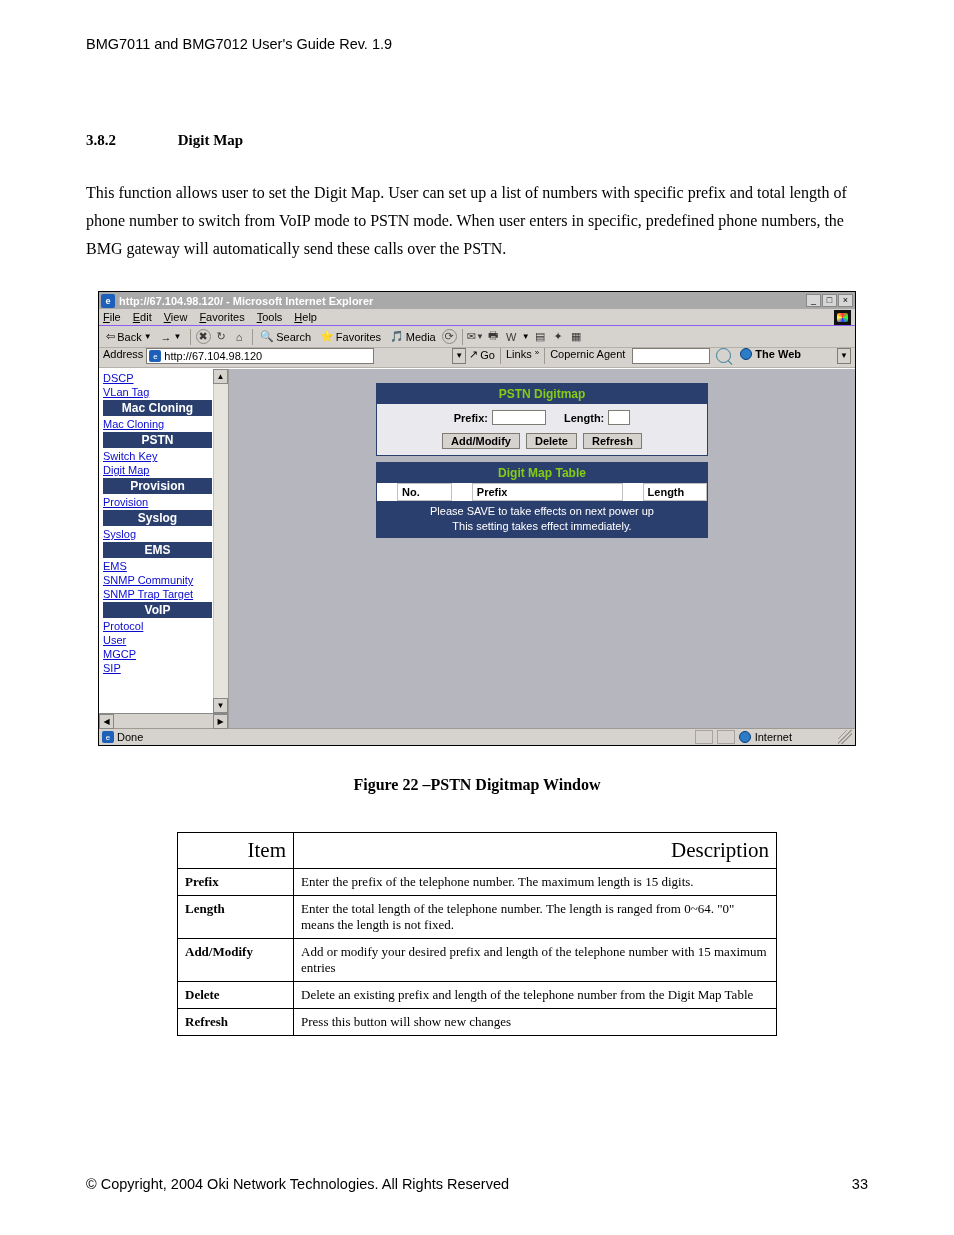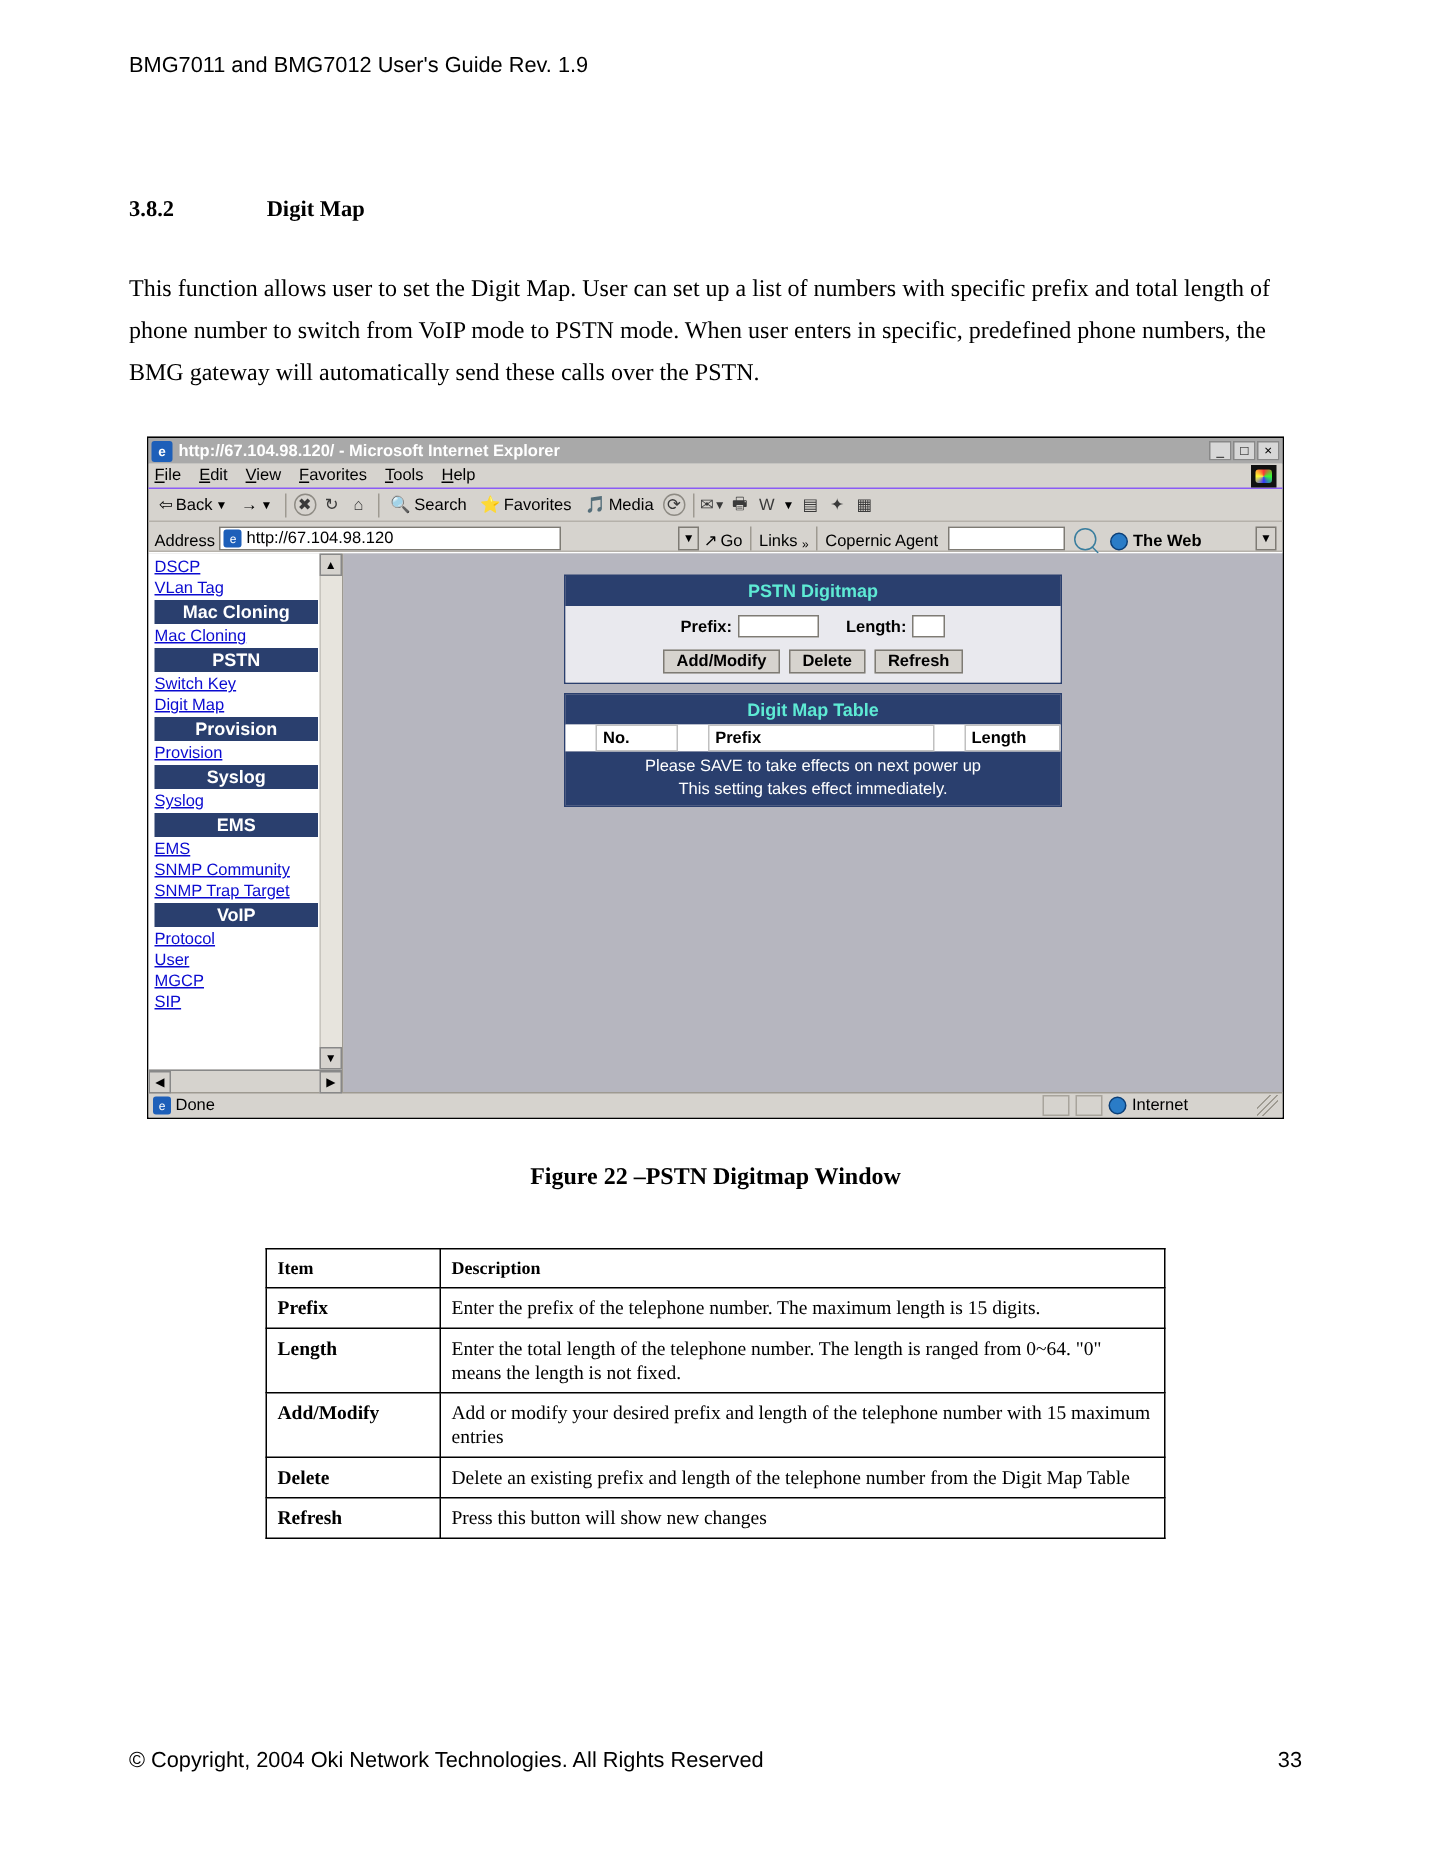--- a/index.html
+++ b/index.html
@@ -96,21 +96,21 @@
   .tb-arrow{ font-size:8px; }
   .tb-sep { width:1px; height:16px; background:#9e9a91; margin:0 2px; }
   .tb-ico {
     width:15px; height:15px; display:inline-flex; align-items:center; justify-content:center;
     font-size:11px; color:#3a3a3a;
   }
   .tb-ico.circle{ border:1px solid #8d8a83; border-radius:50%; }
   .ss-addressbar{
     background:#d6d3ce;
     height:20px;
-    display:flex; align-items:flex-end;
+    display:flex; align-items:flex-start;
     padding:0 4px;
     gap:3px;
     border-bottom:1px solid #b5b1aa;
     font-size:11px;
   }
   .addr-input{
     flex:0 0 228px;
     height:16px;
     background:#fff;
     border:1px solid #7e7b74;
@@ -202,21 +202,21 @@
     position:relative;
     padding:14px 0 0 0;
   }
   .panel{
     margin:0 auto 6px auto;
     width:332px;
     border:1px solid #2a3f6e;
   }
   .panel .phead{
     background:#2a3f6e;
-    color:#5eead4;
+    color:#84cc16;
     font-weight:bold;
     text-align:center;
     padding:3px 0;
     font-size:12px;
   }
   .panel .pbody{
     background:#e9e9ee;
     padding:6px 6px;
     font-size:11px;
   }
@@ -282,23 +282,23 @@
     width:600px;
     font-size:13px;
   }
   .desc-table th, .desc-table td{
     border:1px solid #000;
     padding:5px 7px;
     text-align:left;
     vertical-align:top;
   }
   .desc-table th{
-    font-size:12px;
-    font-weight:bold;
-    text-align:left;
+    font-size:21px;
+    font-weight:normal;
+    text-align:right;
   }
   .desc-table td:first-child{
     width:116px;
     font-weight:bold;
   }
 
   .footer{
     display:flex;
     justify-content:space-between;
     font-family: Arial, Helvetica, sans-serif;

